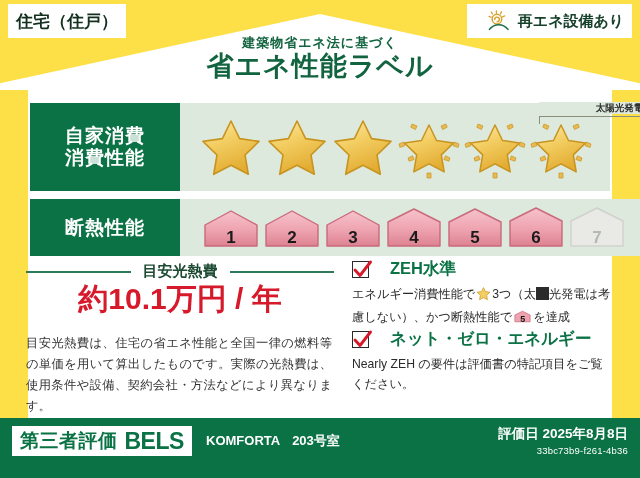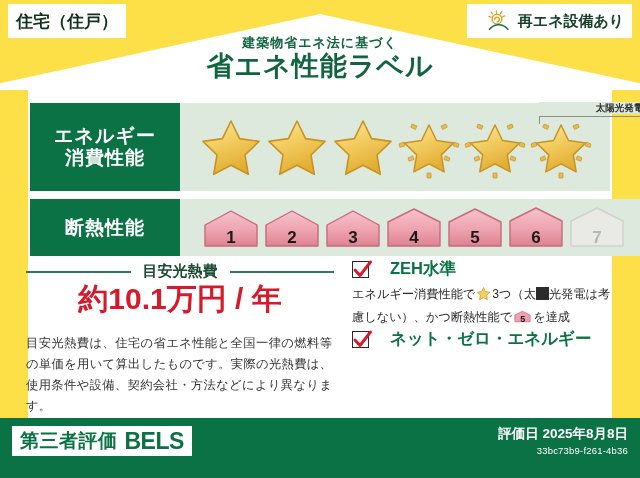--- a/index.html
+++ b/index.html
@@ -189,21 +189,21 @@
     <span class="tg-txt">再エネ設備あり</span>
   </div>
 
   <div class="hdr">
     <div class="sub">建築物省エネ法に基づく</div>
     <div class="main">省エネ性能ラベル</div>
   </div>
 
   <div class="row" id="row-energy">
     <div class="row-cap">
-      <span>エネルギー</span>
+      <span>自家消費</span>
       <span>消費性能</span>
     </div>
     <div class="row-body">
 
       <div class="solar-brk">
         <div class="bk"></div>
         <div class="bklabel">太陽光発電(自家消費)分</div>
       </div>
 
       <div class="stars">
@@ -372,26 +372,31 @@
 
   <div class="chk-block" id="nze-block">
     <div class="chk-title">
       <span class="chkbox">
         <svg width="21" height="21" viewBox="0 0 21 21">
           <path d="M3 11 L8 16.5 L18.5 3" fill="none" stroke="#d6192b" stroke-width="2.9" stroke-linecap="round" stroke-linejoin="round"></path>
         </svg>
       </span>
       <span class="t">ネット・ゼロ・エネルギー</span>
     </div>
+    <div class="chk-body">Nearly ZEH の要件は評価書の特記項目をご覧ください。</div>
   </div>
 
   <div class="footer">
     <div class="bels-box">
       <span class="jp">第三者評価</span>
       <span class="en">BELS</span>
+    </div>
+    <div class="bldg">
+      <span>KOMFORTA</span>
+      <span>203号室</span>
     </div>
     <div class="evald">
       <div class="d">
         <span>評価日</span>
         <span>2025年8月8日</span>
       </div>
       <div class="i">33bc73b9-f261-4b36</div>
     </div>
   </div>
 

